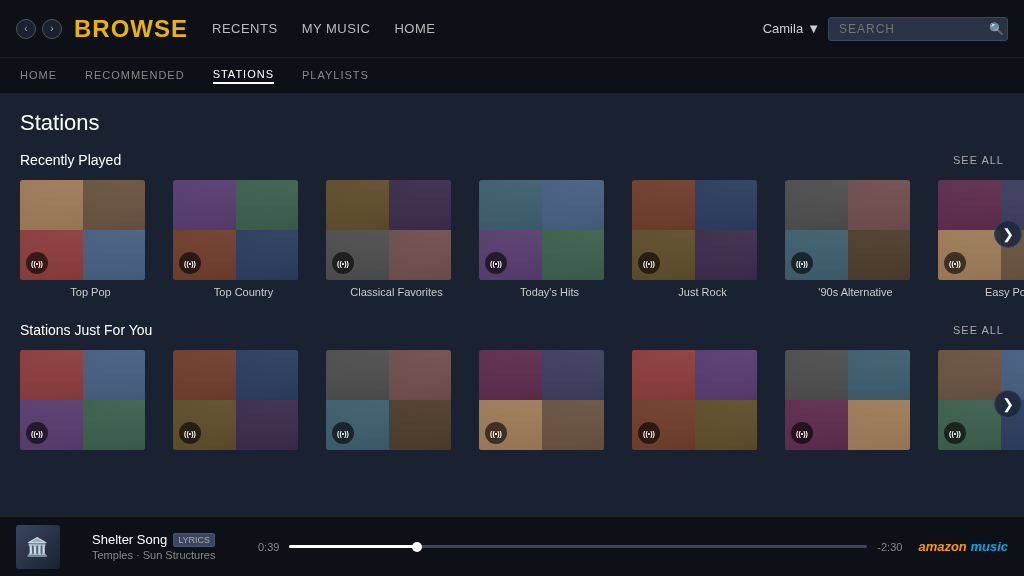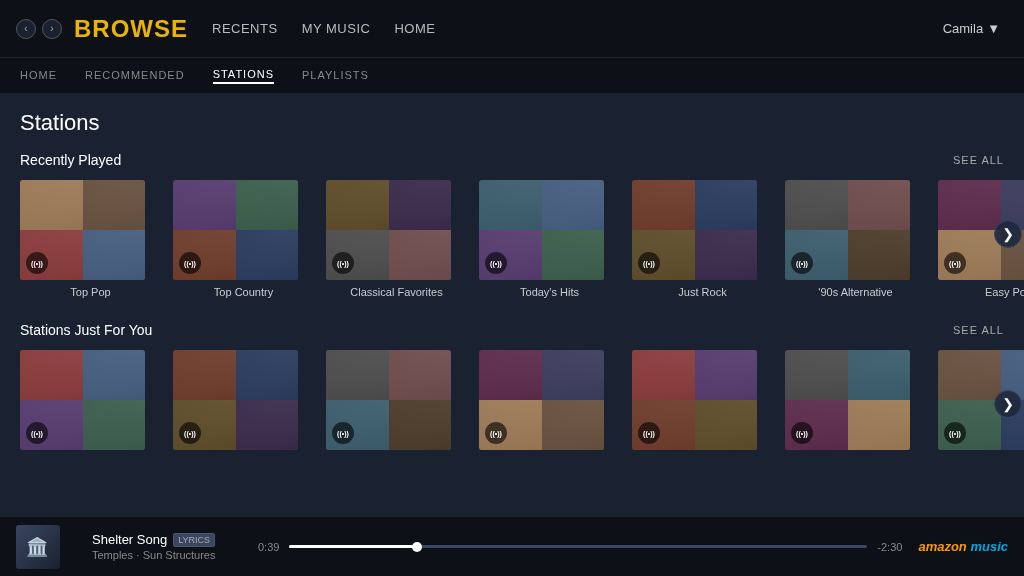--- a/index.html
+++ b/index.html
@@ -317,20 +317,24 @@
   <div class="nav-links">
     <a class="nav-link">RECENTS</a>
     <a class="nav-link">MY MUSIC</a>
     <a class="nav-link">HOME</a>
   </div>
   <div class="spacer"></div>
   <div class="user-btn">
     <span>Camila</span>
     <span>▼</span>
   </div>
+  <div class="search-box">
+    <input class="search-input" type="text" placeholder="SEARCH" style="">
+    <span class="search-icon">🔍</span>
+  </div>
 </div>
 
 <div class="sub-nav">
   <a class="sub-nav-link">HOME</a>
   <a class="sub-nav-link">RECOMMENDED</a>
   <a class="sub-nav-link active">STATIONS</a>
   <a class="sub-nav-link">PLAYLISTS</a>
 </div>
 
 <div class="main-content">

